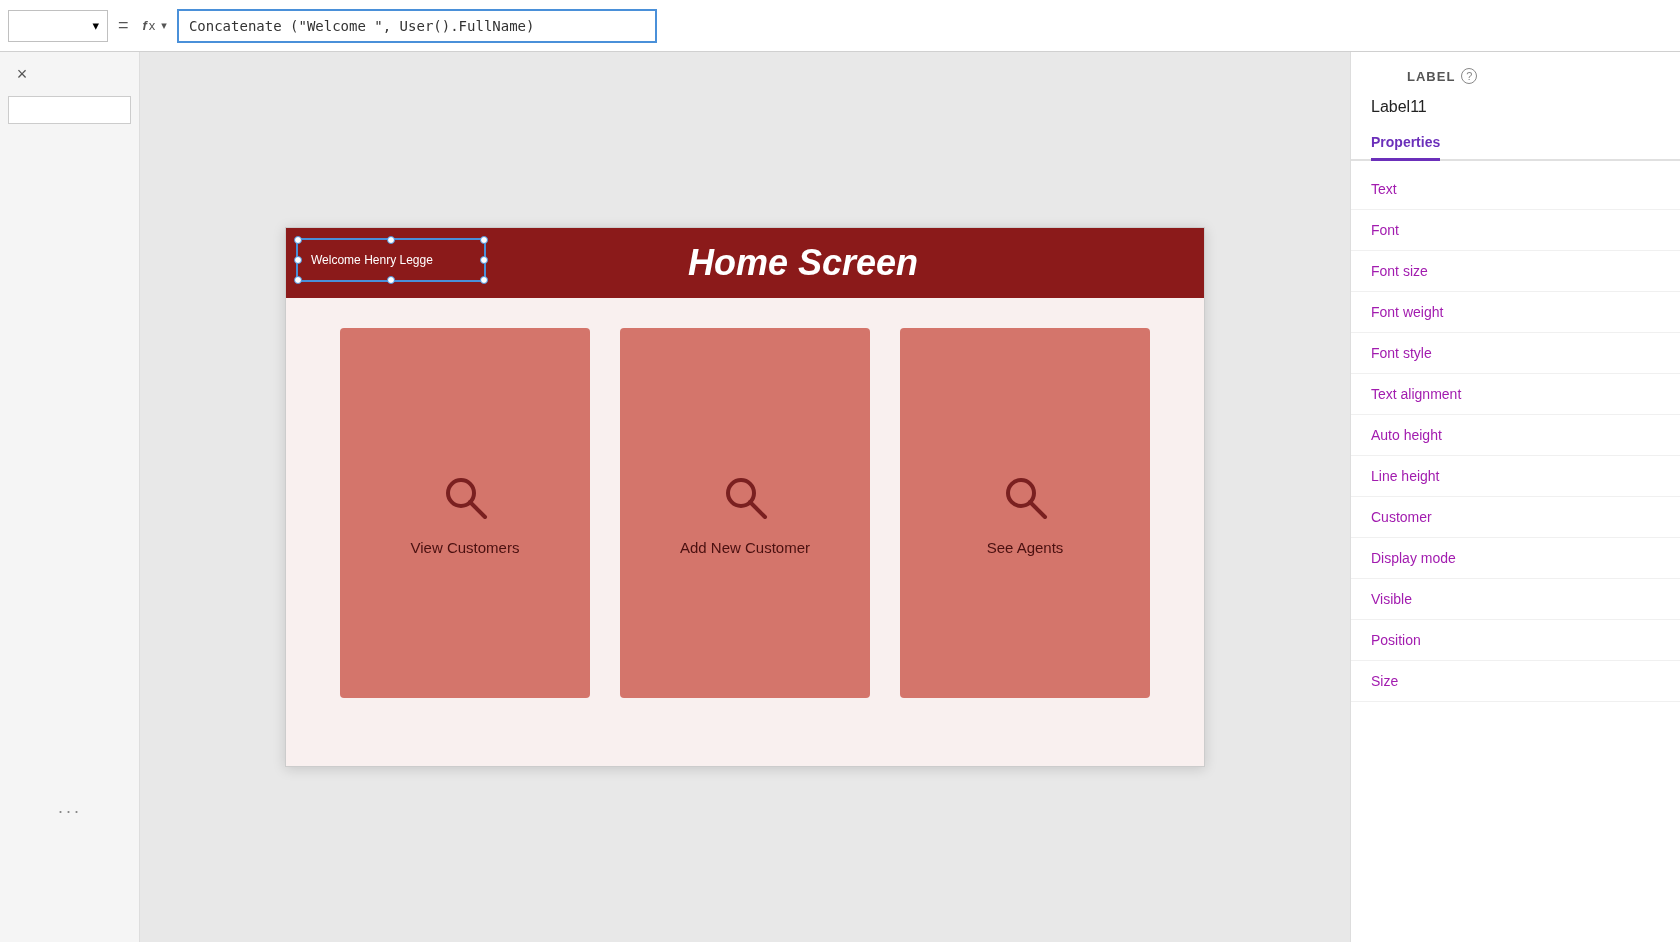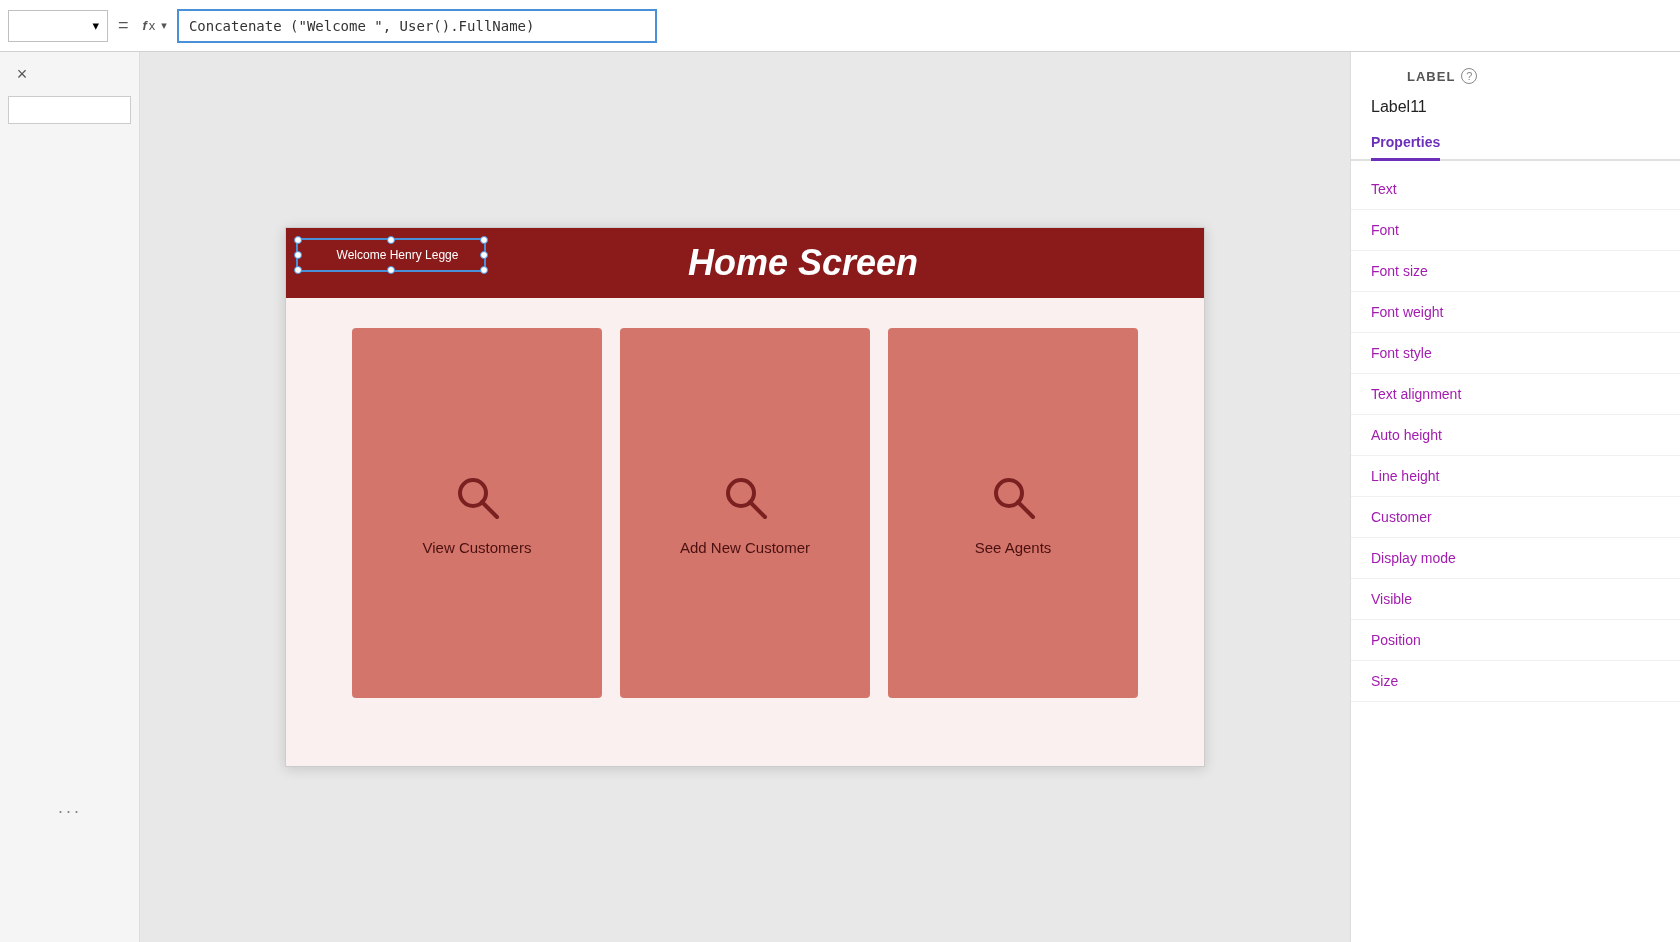--- a/index.html
+++ b/index.html
@@ -140,26 +140,26 @@
       align-items: center;
       position: relative;
     }
 
     
     .welcome-label {
       position: absolute;
       left: 10px;
       top: 10px;
       width: 190px;
-      height: 34px;
+      height: 44px;
       border: 2px solid #4a90d9;
       background: transparent;
       display: flex;
       align-items: center;
-      justify-content: center;
+      justify-content: flex-start;
       cursor: move;
       z-index: 5;
       padding-left: 13px;
     }
     .welcome-text {
       font-size: 12px;
       color: #ffffff;
       font-weight: 400;
       white-space: nowrap;
     }
@@ -187,21 +187,21 @@
       font-size: 36px;
       font-weight: 700;
       color: #ffffff;
       font-style: italic;
       padding-left: 116px;
     }
 
     
     .cards-container {
       display: flex;
-      gap: 18px;
+      gap: 30px;
       padding: 30px 24px;
       justify-content: center;
     }
 
     .card {
       width: 250px;
       height: 370px;
       background: #d4756b;
       border-radius: 4px;
       display: flex;

